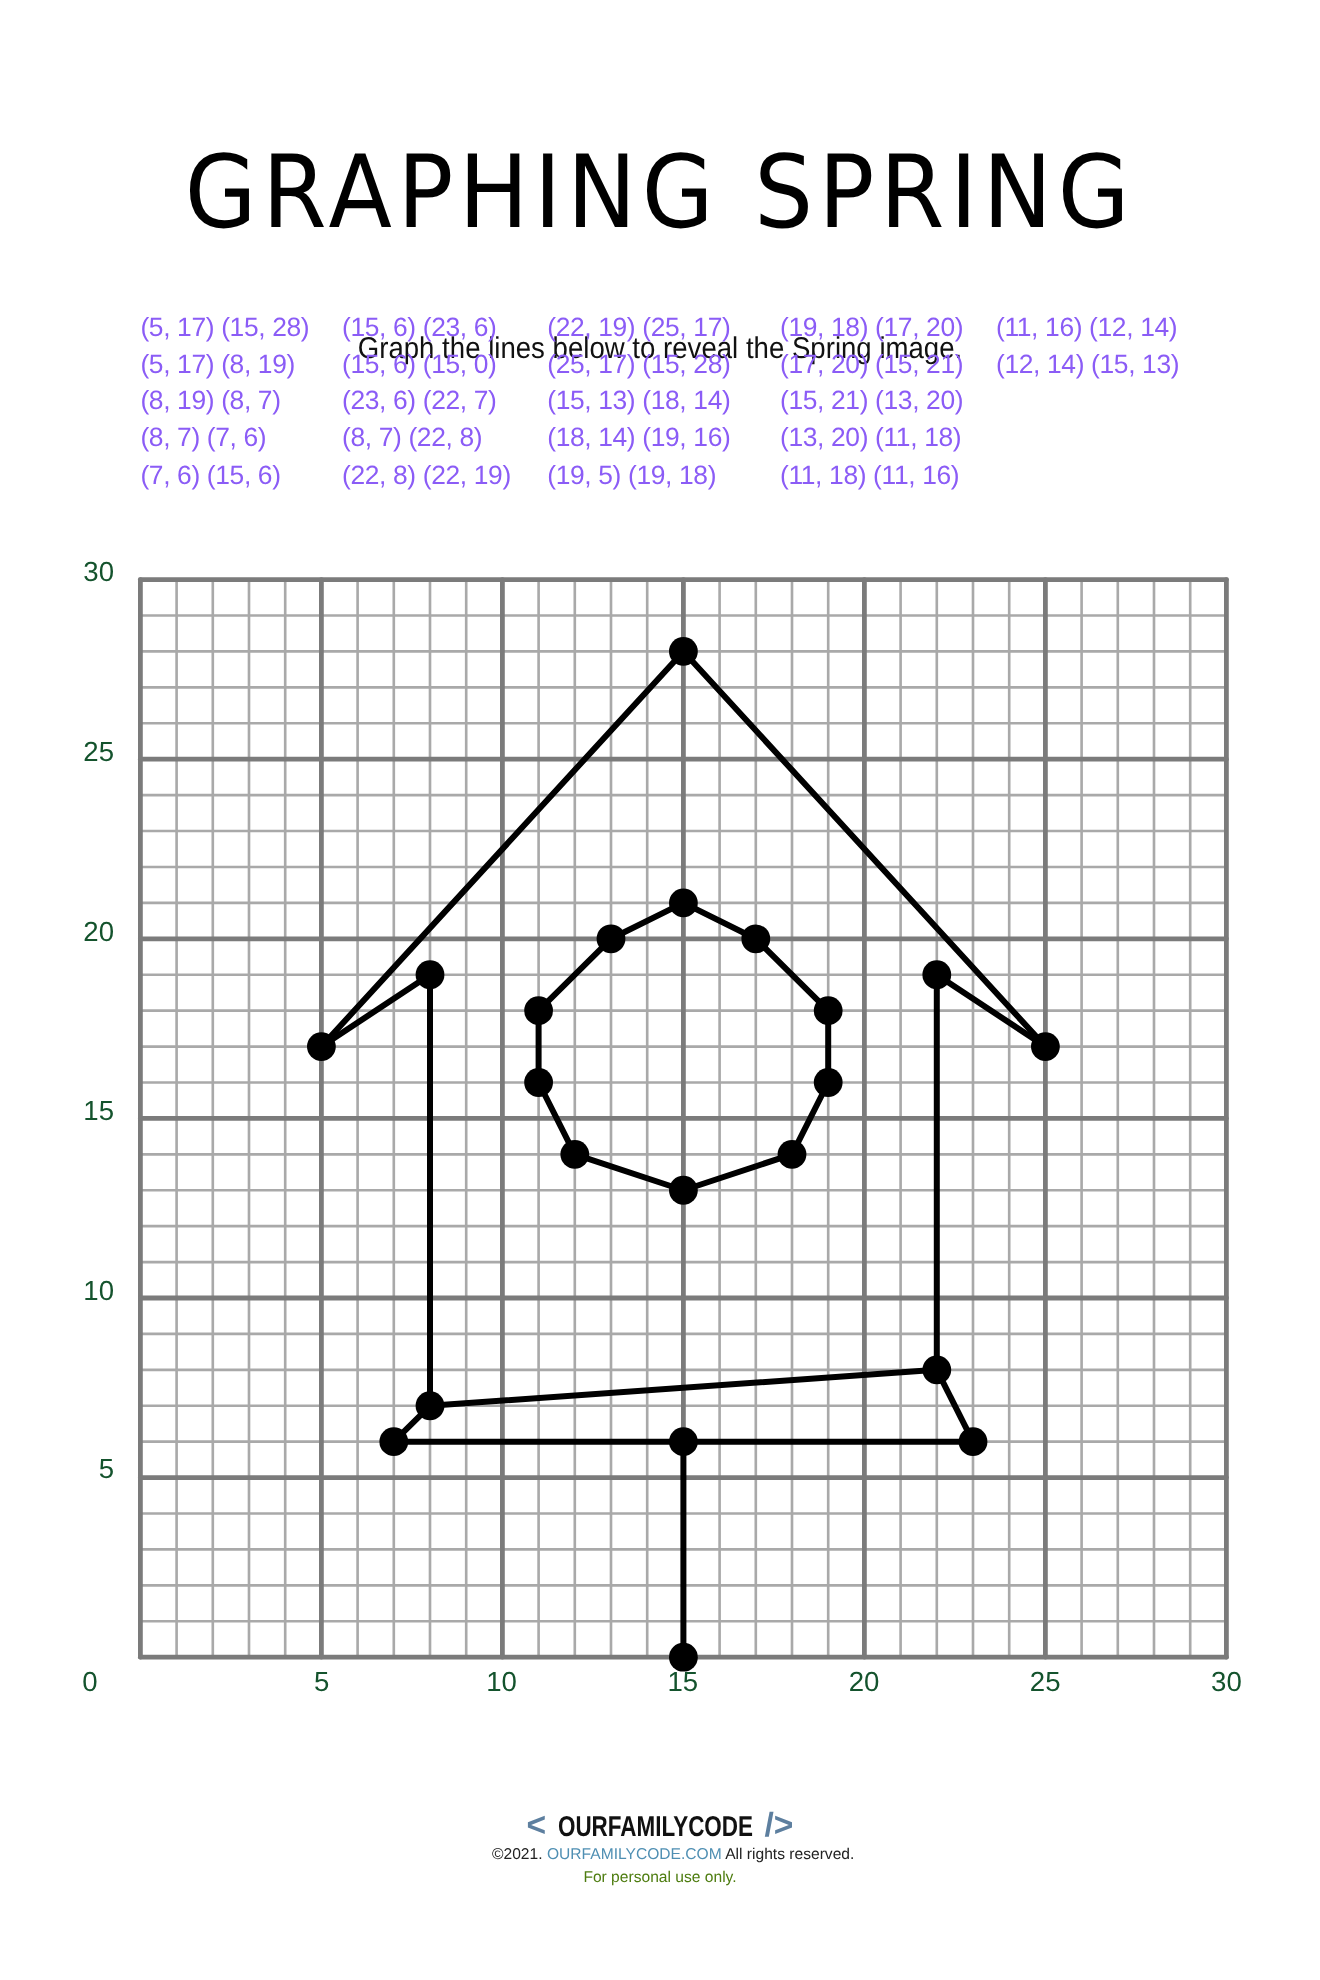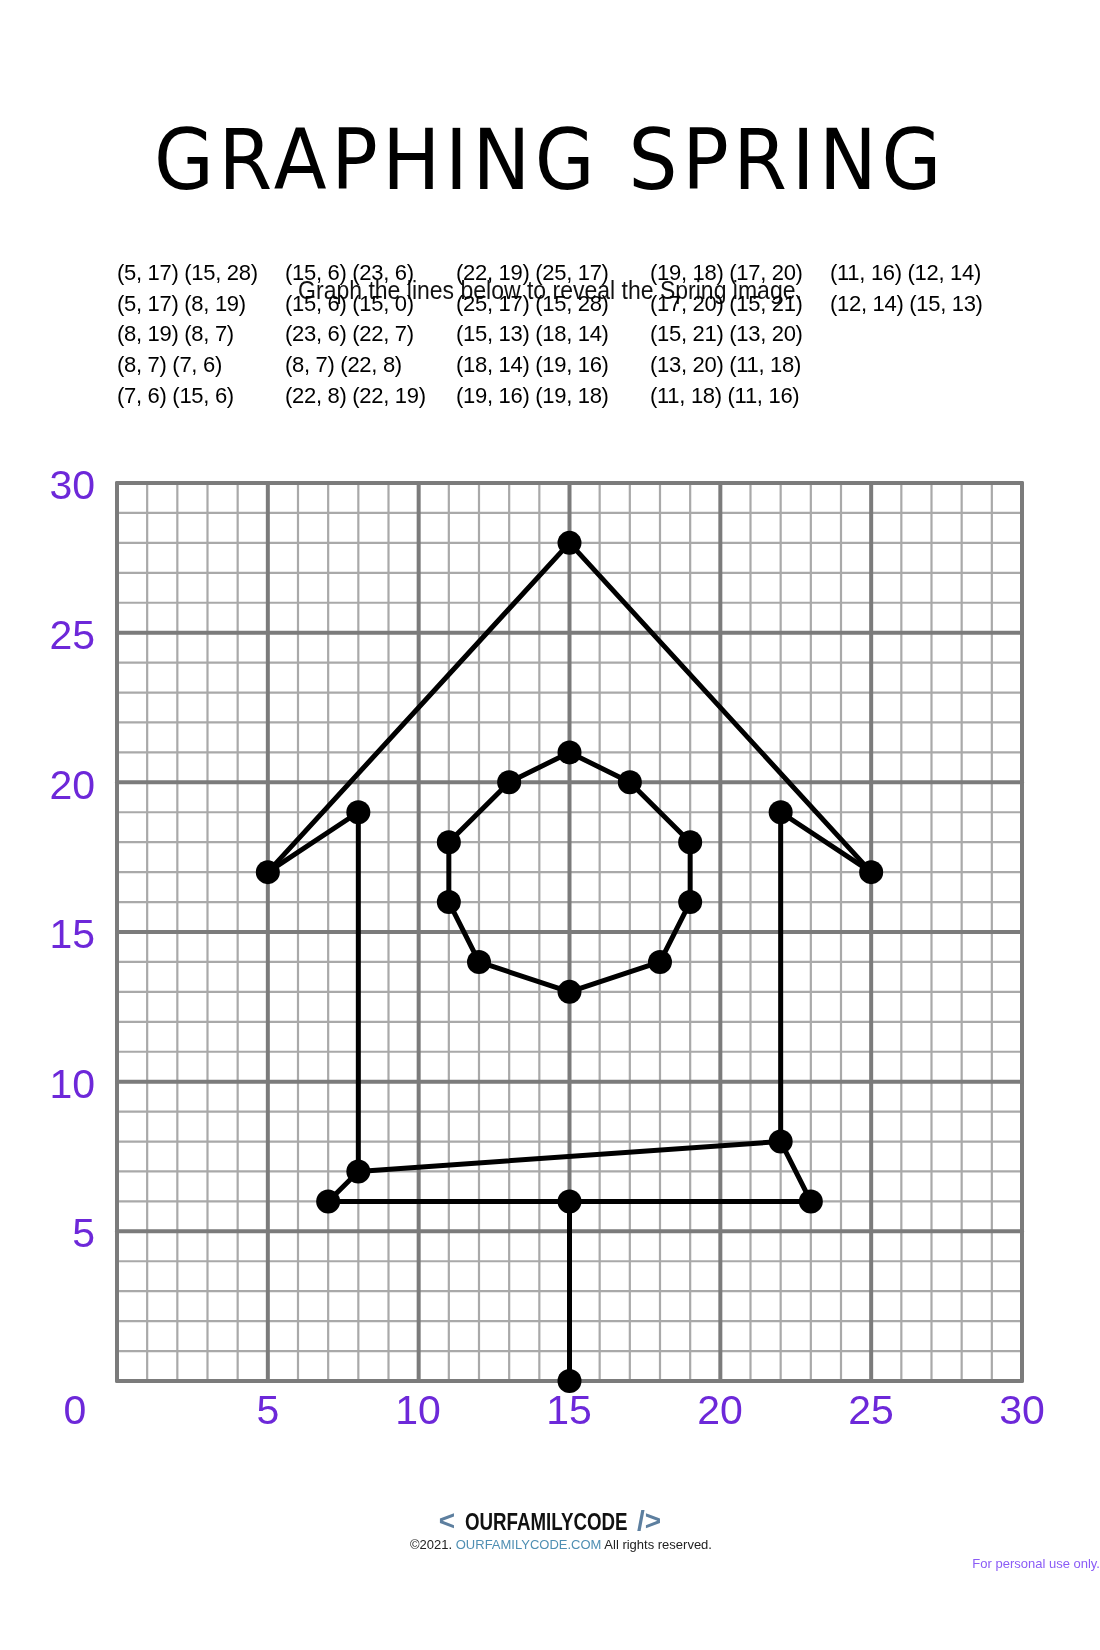--- a/index.html
+++ b/index.html
@@ -6,35 +6,35 @@
   body { width: 1100px; height: 1650px; position: relative; overflow: hidden;
          font-family: "Liberation Sans", sans-serif; color: #111; }
   .title { position: absolute; left: 0; top: 118px; width: 1100px; text-align: center;
            font-family: "DejaVu Sans", sans-serif; font-size: 84px; font-weight: normal;
            letter-spacing: 5px; line-height: 1; transform: scaleX(0.92); color: #000; }
   .subtitle { position: absolute; left: 0; top: 276px; width: 1100px; text-align: center;
               font-family: "Liberation Sans", sans-serif; font-size: 25px; color: #111;
               transform: scaleX(0.92); }
   .coords { position: absolute; top: 258px; left: 0; }
   .col { position: absolute; top: 0; white-space: nowrap; }
-  .coord-line { font-family: "Liberation Sans", sans-serif; font-size: 22px; color: #000000;
+  .coord-line { font-family: "Liberation Sans", sans-serif; font-size: 22px; color: #8b5cf6;
                 height: 30.7px; line-height: 30.7px; letter-spacing: -0.3px; }
   .grid-wrap { position: absolute; left: 0; top: 0; }
-  .axis-label { position: absolute; font-family: "Liberation Sans", sans-serif; font-size: 41px;
-                color: #6d28d9; line-height: 1; }
+  .axis-label { position: absolute; font-family: "Liberation Sans", sans-serif; font-size: 23px;
+                color: #14532d; line-height: 1; }
   .ylab { width: 60px; text-align: right; left: 35px; }
   .xlab { width: 60px; text-align: center; }
   .footer { position: absolute; left: 0; width: 1100px; text-align: center; }
   .logo { top: 1505px; font-size: 24px; font-family: "Liberation Sans", sans-serif;
           font-weight: bold; letter-spacing: 0px; }
   .logo .brk { color: #5d7f9f; font-weight: bold; font-size: 28px; }
   .logo .name { color: #111; display: inline-block; transform: scaleX(0.78); margin: 0 -20px; }
   .copy { top: 1537px; font-size: 13px; color: #222; padding-left: 11px; }
   .copy .link { color: #4f8fb3; }
-  .personal { top: 1556px; font-size: 13px; color: #8b5cf6; text-align: right; }
+  .personal { top: 1556px; font-size: 13px; color: #4d7c0f; }
 </style>
 </head>
 <body>
 
 <div class="title">GRAPHING SPRING</div>
 <div class="subtitle">Graph the lines below to reveal the Spring image.</div>
 
 <div class="coords">
   <div class="col" style="left:117px">
     <div class="coord-line">(5, 17) (15, 28)</div>
@@ -48,21 +48,21 @@
     <div class="coord-line">(15, 6) (15, 0)</div>
     <div class="coord-line">(23, 6) (22, 7)</div>
     <div class="coord-line">(8, 7) (22, 8)</div>
     <div class="coord-line">(22, 8) (22, 19)</div>
   </div>
   <div class="col" style="left:456px">
     <div class="coord-line">(22, 19) (25, 17)</div>
     <div class="coord-line">(25, 17) (15, 28)</div>
     <div class="coord-line">(15, 13) (18, 14)</div>
     <div class="coord-line">(18, 14) (19, 16)</div>
-    <div class="coord-line">(19, 16) (19, 18)</div>
+    <div class="coord-line">(19, 5) (19, 18)</div>
   </div>
   <div class="col" style="left:650px">
     <div class="coord-line">(19, 18) (17, 20)</div>
     <div class="coord-line">(17, 20) (15, 21)</div>
     <div class="coord-line">(15, 21) (13, 20)</div>
     <div class="coord-line">(13, 20) (11, 18)</div>
     <div class="coord-line">(11, 18) (11, 16)</div>
   </div>
   <div class="col" style="left:830px">
     <div class="coord-line">(11, 16) (12, 14)</div>

